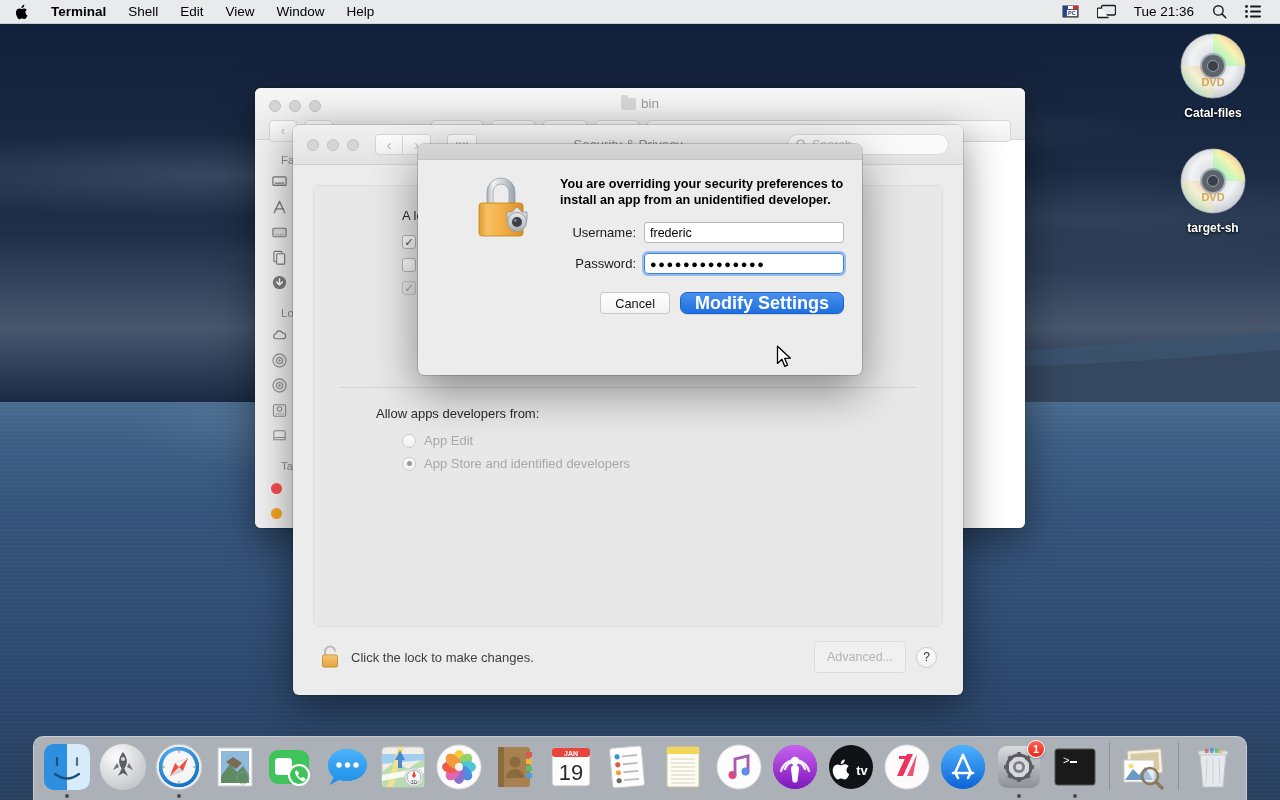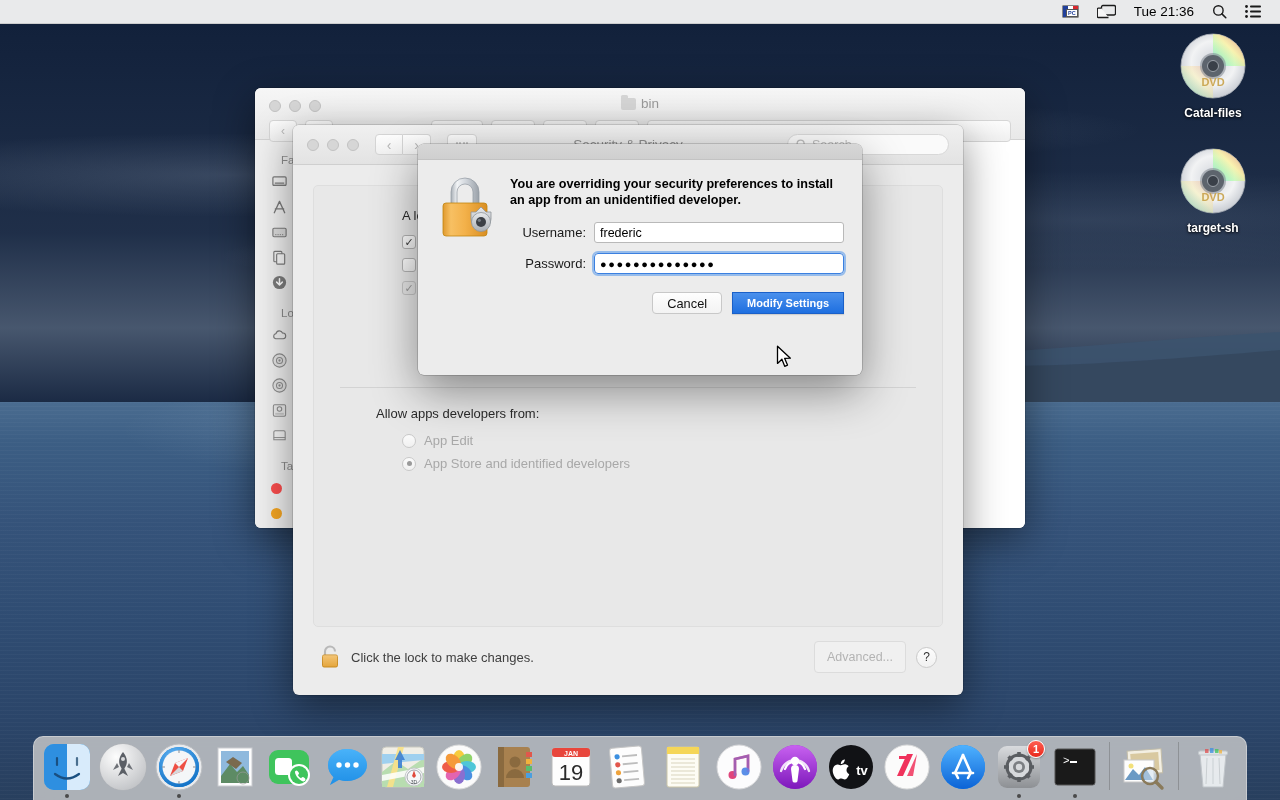--- a/index.html
+++ b/index.html
@@ -210,38 +210,38 @@
   }
 
   
   #auth-dialog {
     position:absolute; left:418px; top:144px; width:444px; height:231px;
     background:#ececec; border-radius:6px;
     box-shadow: 0 16px 46px rgba(0,0,0,.42), 0 0 0 0.5px rgba(0,0,0,.3);
     z-index:120; overflow:hidden;
   }
   #auth-topbar { height:16px; background:linear-gradient(180deg,#d7d7d7,#cfcfcf); border-bottom:1px solid #c3c3c3;}
-  #auth-content { padding:14px 18px 0 18px; display:flex; gap:12px;}
+  #auth-content { padding:14px 18px 0 18px; display:flex; gap:26px;margin-left:36px;}
   #auth-text { flex:1; padding-top:2px;}
   #auth-head { font-size:12.6px; font-weight:bold; color:#000; line-height:16px;}
   #auth-sub { font-size:12.3px; color:#222; margin-top:8px;}
   .fieldrow { display:flex; align-items:center; gap:8px; margin-top:10px;}
   .fieldlabel { font-size:13px; color:#1a1a1a; width:76px; text-align:right;}
   .textfield {
     flex:1; height:21px; background:#fff; border:1px solid #b9b9b9; border-radius:3px;
     font-size:12.5px; color:#000; padding:0 5px; display:flex; align-items:center;
   }
   .textfield.focused {
     border:1px solid #3b80e0; outline:2.5px solid rgba(80,150,235,.55); outline-offset:-0.5px;
     border-radius:4px;
   }
   .dots { letter-spacing:1.6px; font-size:11px; color:#000;}
   #auth-buttons { display:flex; justify-content:flex-end; gap:10px; padding:18px 18px 0 18px;}
   .btn-default {
-    height:22px; padding:0 14px; border-radius:0; font-size:11px; font-weight:bold;
+    height:22px; padding:0 14px; border-radius:7px; font-size:18px; font-weight:bold;
     background:linear-gradient(180deg,#4a90ec,#1e6fe0); border:1px solid #1a60c8;
     color:#fff; display:flex; align-items:center; justify-content:center;
     box-shadow:0 1px 1px rgba(0,0,0,.12);
   }
   .btn-plain {
     height:22px; padding:0 14px; border-radius:4px; font-size:12.8px;
     background:linear-gradient(180deg,#fefefe,#f3f3f3); border:1px solid #c8c8c8;
     color:#111; display:flex; align-items:center; justify-content:center;
   }
 
@@ -276,20 +276,33 @@
   <div id="clouds"></div>
   <svg id="island" viewBox="0 0 1280 110" preserveAspectRatio="none">
     <path d="M0,110 L0,96 C60,94 140,90 210,86 C290,82 330,60 400,48 C470,36 520,52 580,44 C640,36 700,18 760,14 C850,8 940,26 1030,20 C1120,14 1200,6 1280,2 L1280,110 Z" fill="#3c536e" opacity="0.9"></path>
     <path d="M250,110 L250,100 C330,96 380,78 440,70 C510,60 560,70 620,62 C690,52 740,34 810,32 C900,28 980,40 1080,34 C1160,30 1230,24 1280,20 L1280,110 Z" fill="#35485f" opacity="0.95"></path>
   </svg>
   <div id="sea"></div>
   <div id="sea-shimmer"></div>
 </div>
 
 <div id="menubar">
+  <div class="mb-left">
+    <div class="mb-apple">
+      <svg width="14" height="16" viewBox="0 0 14 16">
+          <path fill="#000" d="M11.3 8.5c0-1.8 1.4-2.6 1.5-2.7-.8-1.2-2.1-1.4-2.5-1.4-1.1-.1-2.1.6-2.6.6-.5 0-1.4-.6-2.3-.6-1.2 0-2.3.7-2.9 1.8-1.2 2.2-.3 5.4.9 7.2.6.9 1.3 1.8 2.2 1.8.9 0 1.2-.6 2.3-.6 1 0 1.3.6 2.3.5 1 0 1.6-.9 2.2-1.7.7-1 1-1.9 1-2-.1 0-1.9-.7-1.9-2.9zM9.6 3.1c.5-.6.8-1.4.7-2.3-.7 0-1.6.5-2.1 1.1-.5.5-.9 1.4-.8 2.2.8.1 1.6-.4 2.2-1z"></path>
+        </svg>
+    </div>
+    <div class="mb-item bold">Terminal</div>
+    <div class="mb-item">Shell</div>
+    <div class="mb-item">Edit</div>
+    <div class="mb-item">View</div>
+    <div class="mb-item">Window</div>
+    <div class="mb-item">Help</div>
+  </div>
   <div class="mb-right">
     <div class="mb-item" style="display:flex;align-items:center;">
       <span class="flag">
           <span class="pc">PC</span>
         </span>
     </div>
     <div class="mb-item" style="display:flex;align-items:center;">
       <svg width="19" height="15" viewBox="0 0 19 15">
           <rect x="4.5" y="1.5" width="14" height="9.5" rx="1.4" fill="none" stroke="#1a1a1a" stroke-width="1.3"></rect>
           <path d="M4.5 4.2 H1.2 a0.9 0.9 0 0 0 -0.9 0.9 V12.6 a0.9 0.9 0 0 0 0.9 0.9 H11.5" fill="#f6f6f6" stroke="#1a1a1a" stroke-width="1.3"></path>

